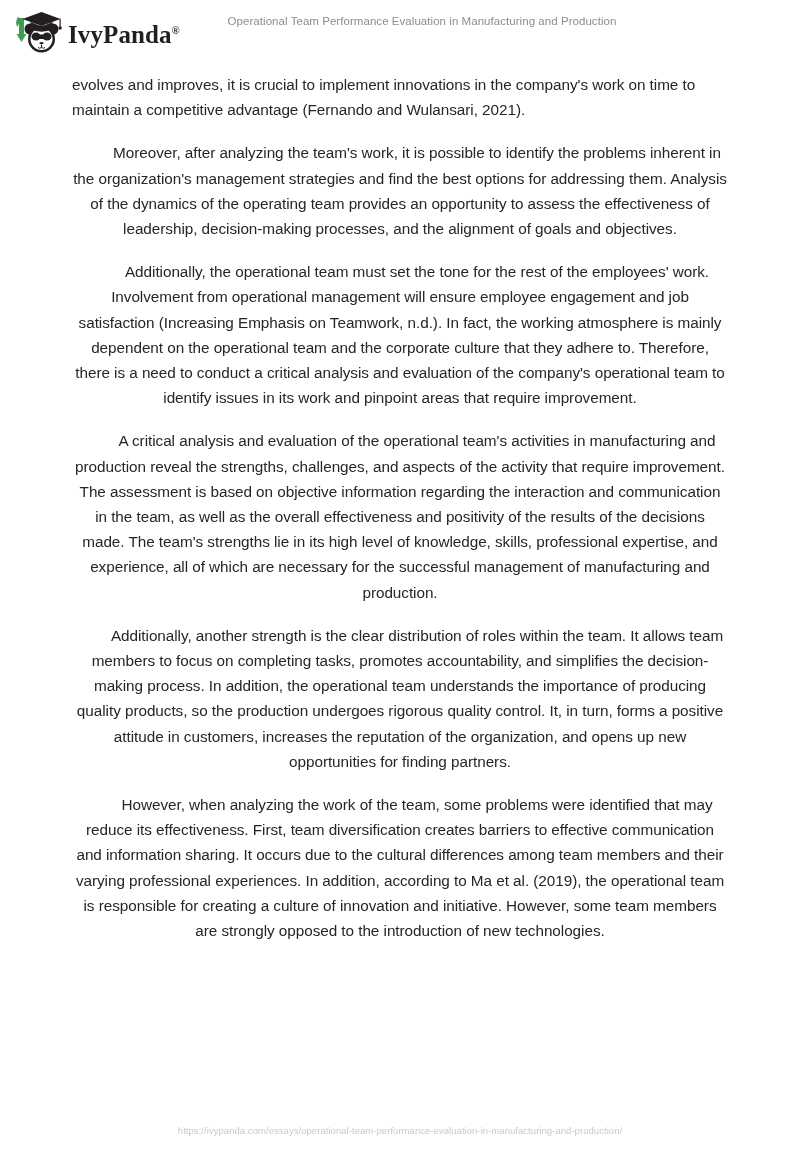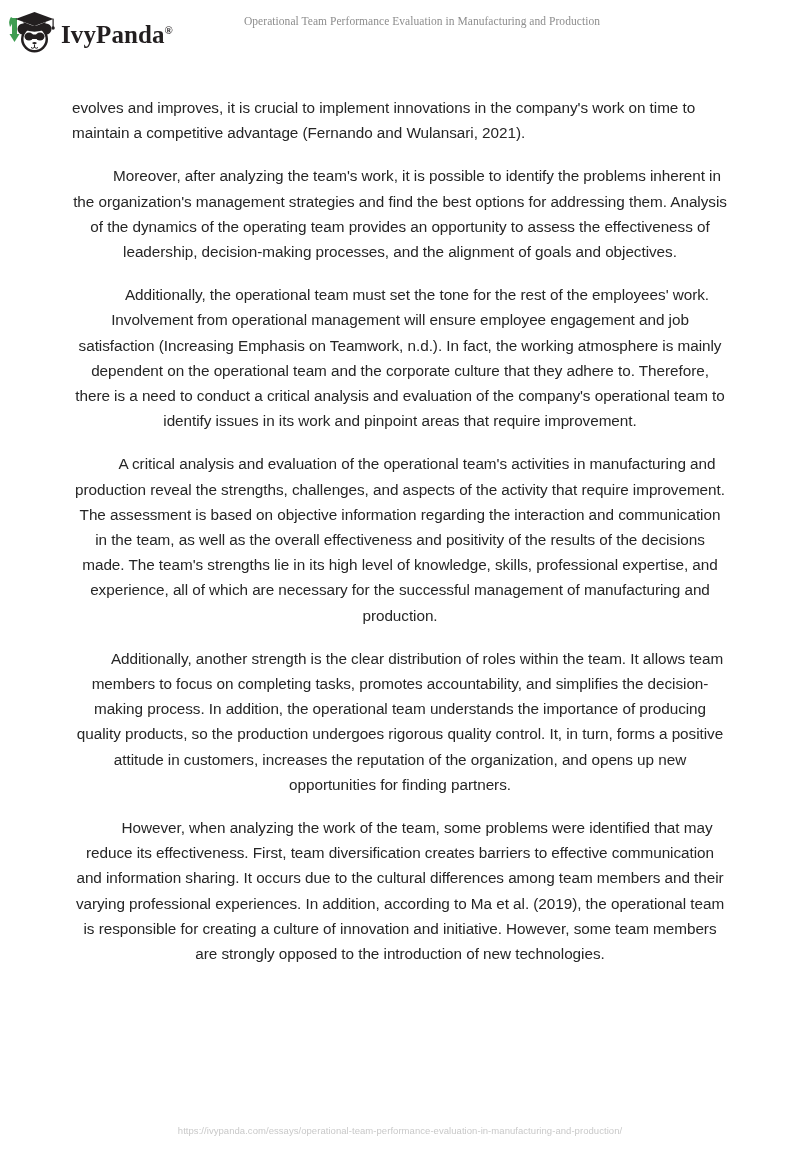--- a/index.html
+++ b/index.html
@@ -29,21 +29,21 @@
   .page-header {
     position: absolute;
     top: 0;
     left: 0;
     width: 800px;
     height: 62px;
   }
 
   .brand {
     position: absolute;
-    left: 3px;
+    left: 10px;
     top: 10px;
     display: flex;
     align-items: center;
     gap: 6px;
     height: 46px;
   }
 
   .brand-logo {
     width: 52px;
     height: 46px;
@@ -69,33 +69,32 @@
   }
 
   .header-title {
     position: absolute;
     left: 0;
     right: 0;
     top: 15px;
     text-align: center;
     font-size: 11.5px;
     color: #8d8d8d;
-    font-family: Liberation Serif, serif;
+    font-family: Liberation Sans, sans-serif;
     letter-spacing: 0.05px;
     white-space: nowrap;
     padding-left: 44px;
   }
 
   
   .content {
     position: absolute;
     left: 72px;
     top: 72px;
     width: 656px;
-    margin-top: 23px;
   }
 
   .content p {
     margin: 0 0 0 0;
     font-size: 15.3px;
     line-height: 25.2px;
     color: #262626;
     text-align: left;
     font-family: "Liberation Sans", sans-serif;
     letter-spacing: -0.05px;

